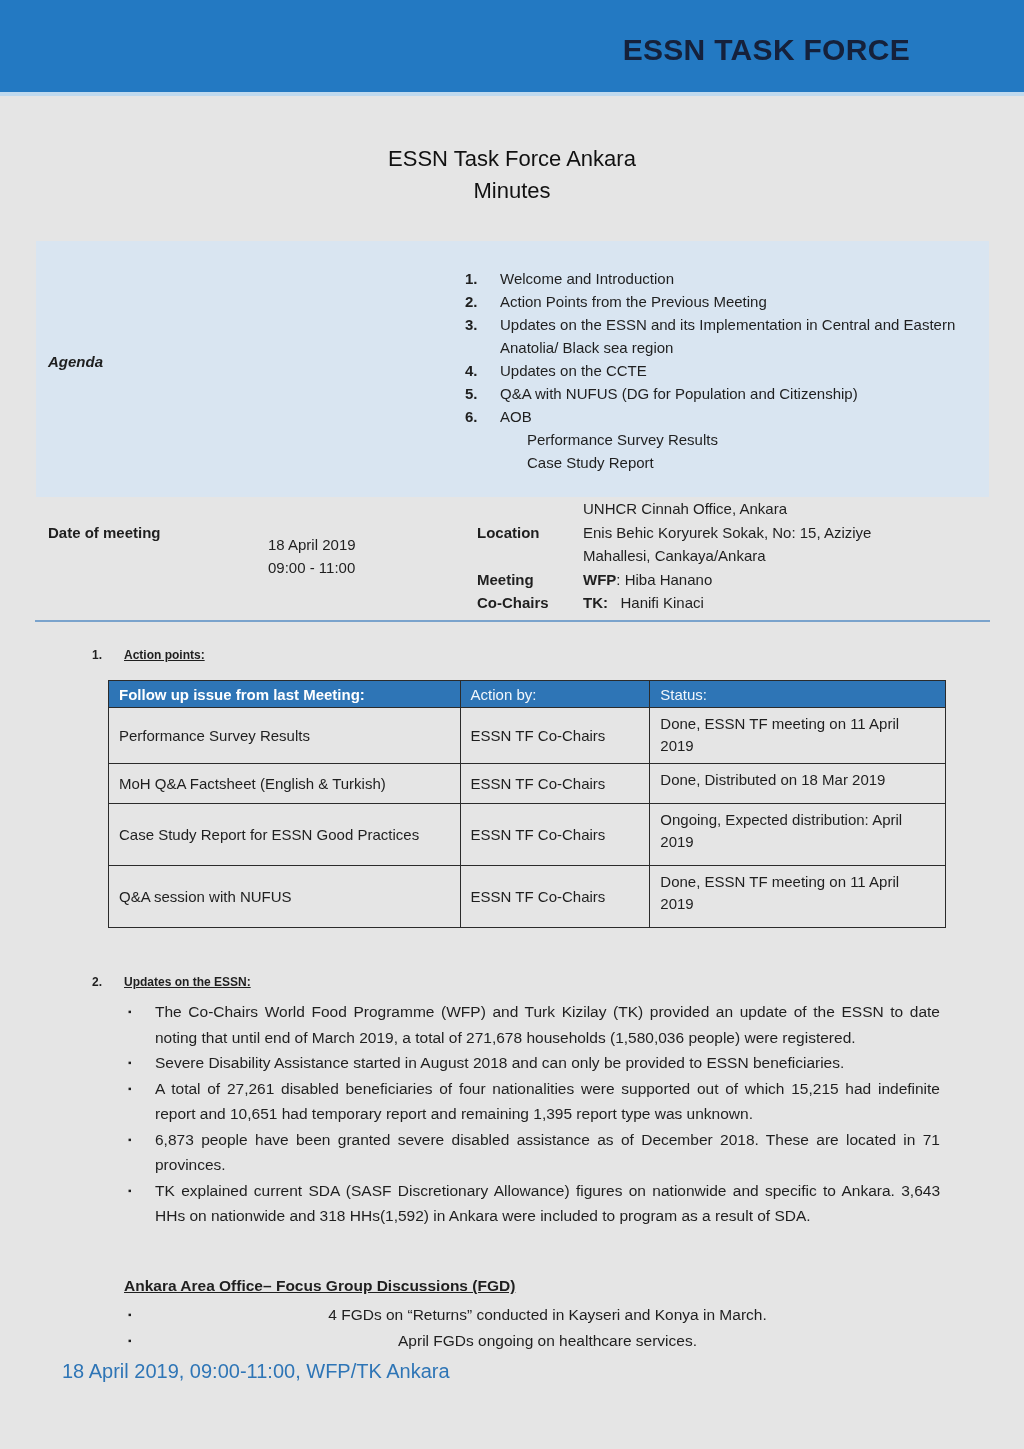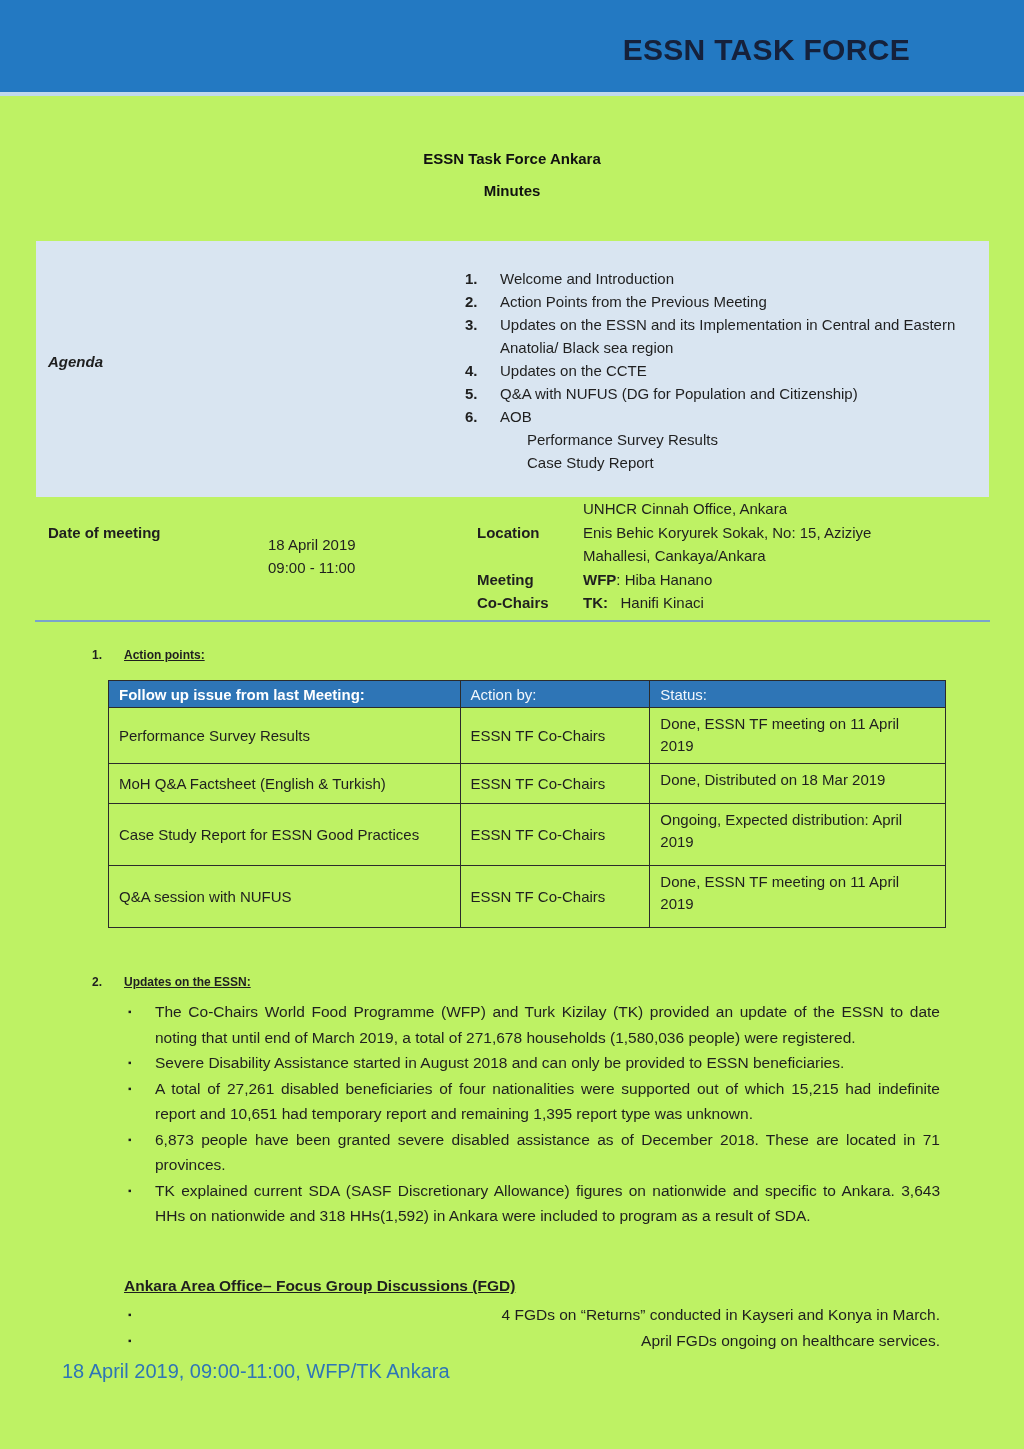--- a/index.html
+++ b/index.html
@@ -1,21 +1,21 @@
 <!DOCTYPE html>
 <html><head>
 <meta charset="utf-8">
 <style>
   * { box-sizing: border-box; }
   html, body { margin: 0; padding: 0; background: #ffffff; }
   .page {
     position: relative;
     width: 1024px;
     height: 1449px;
-    background: #bef264;
+    background: #e5e5e5;
     font-family: "Liberation Sans", "DejaVu Sans", sans-serif;
     color: #1f1f1f;
     overflow: hidden;
   }
 
   
   .banner {
     position: absolute; top: 0; left: 0;
     width: 1024px; height: 96px;
     background: #2379C2;
@@ -24,21 +24,21 @@
   .banner-title {
     position: absolute; top: 33px; right: 114px;
     font-size: 30px; font-weight: 600;
     color: #15213B; letter-spacing: 0.3px;
   }
 
   
   .doc-title {
     position: absolute; top: 143px; left: 0;
     width: 100%; text-align: center;
-    font-size: 15px; font-weight: 700; line-height: 32px;
+    font-size: 22px; font-weight: 400; line-height: 32px;
     color: #111;
   }
 
   
   .agenda-box {
     position: absolute; top: 241px; left: 36px;
     width: 953px; height: 256px;
     background: #D9E5F1;
   }
   .agenda-label {
@@ -108,21 +108,21 @@
   .bullets-main { top: 999px; }
   .bullet-row { display: flex; }
   .bullet-marker { flex: 0 0 27px; font-size: 10px; line-height: 25.5px; }
   .bullet-text { flex: 1; text-align: justify; }
 
   .fgd-heading {
     position: absolute; top: 1277px; left: 124px;
     font-size: 15.5px; font-weight: 700; text-decoration: underline;
   }
   .bullets-fgd { top: 1302px; line-height: 26px; }
-  .bullets-fgd .bullet-text { text-align: right; }
+  .bullets-fgd .bullet-text { text-align: center; }
 
   
   .footer-date {
     position: absolute; top: 1360px; left: 62px;
     font-size: 20px; color: #2E75B6;
   }
 </style>
 </head>
 <body>
 

